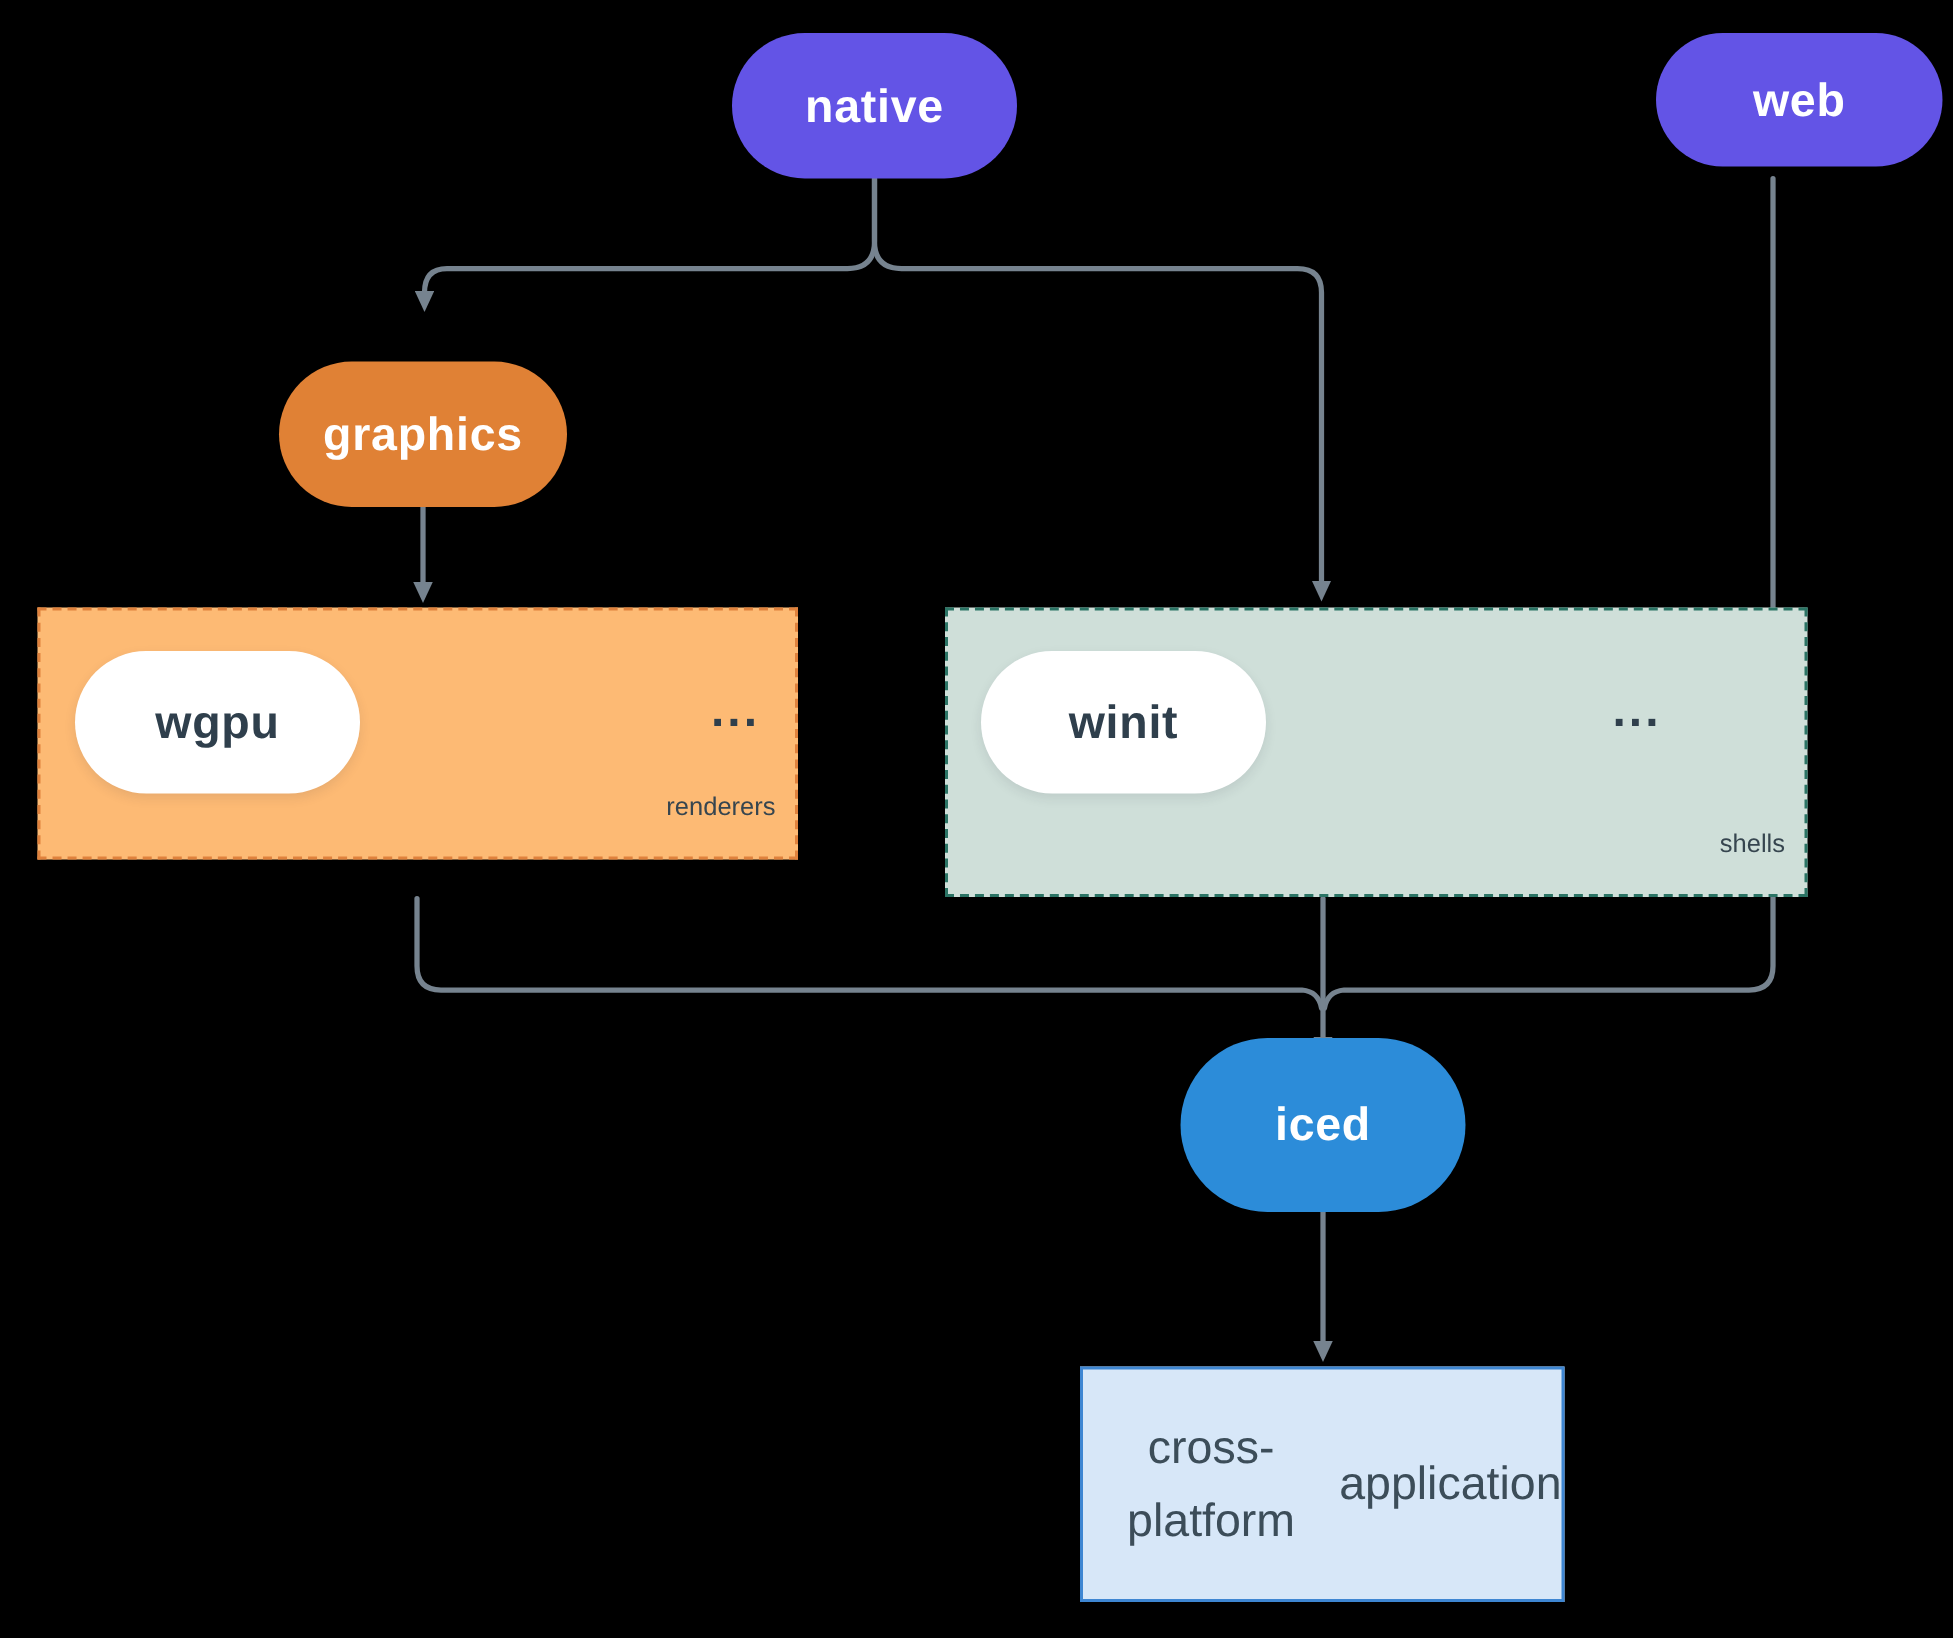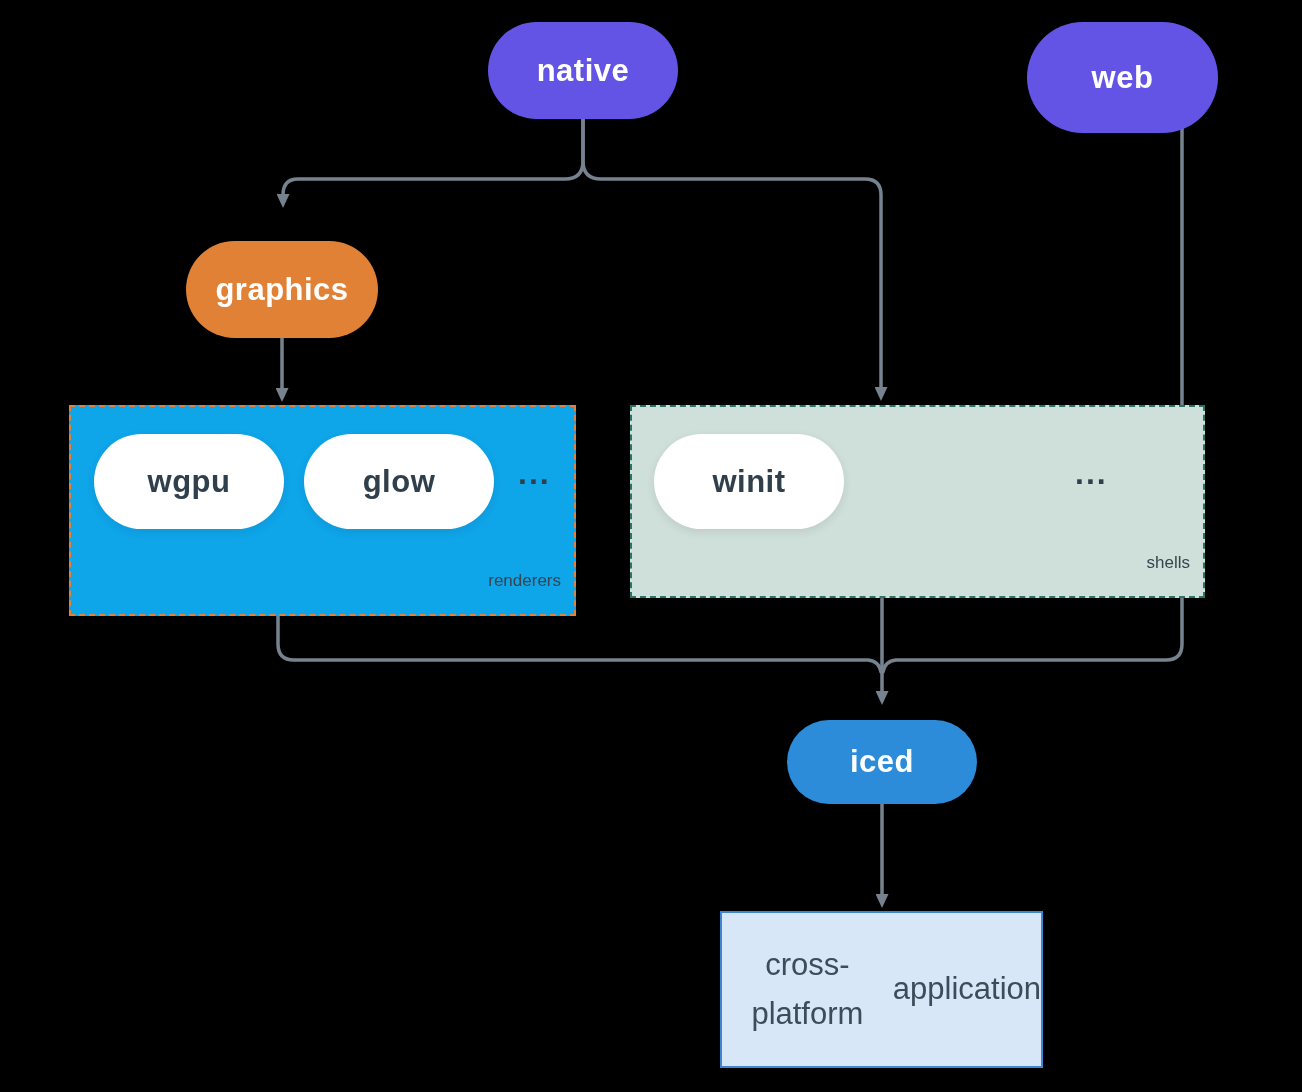--- a/index.html
+++ b/index.html
@@ -42,24 +42,23 @@
     box-shadow: 0 3px 8px rgba(40,40,60,0.10);
   }
   .group-box {
     position: absolute;
     box-sizing: border-box;
     border-width: 2px;
     border-style: dashed;
   }
   .group-box.renderers {
     left: 25px; top: 405px;
-    width: 507px; height: 211px;
-    background: #0ea5e9;
+    width: 507px; height: 168px;
+    background: #fdba74;
     border-color: #E0823D;
-    margin-left: 44px;
   }
   .group-box.shells {
     left: 630px; top: 405px;
     width: 575px; height: 193px;
     background: #CFDFD9;
     border-color: #2B7465;
   }
   .group-box .inner-pill {
     position: absolute;
     width: 190px; height: 95px;
@@ -75,23 +74,23 @@
     letter-spacing: 2px;
   }
   .group-label {
     position: absolute;
     right: 13px;
     bottom: 23px;
     font-size: 17px;
     color: #36454F;
   }
   #node-native   { left: 488px; top: 22px;  width: 190px; height: 97px; }
-  #node-web      { left: 1027px; top: 22px; width: 191px; height: 111px; }
+  #node-web      { left: 1104px; top: 22px; width: 191px; height: 89px; }
   #node-graphics { left: 186px; top: 215px; width: 192px; height: 97px; }
-  #node-iced     { left: 787px; top: 720px; width: 190px; height: 84px; }
+  #node-iced     { left: 787px; top: 692px; width: 190px; height: 116px; }
   #pill-wgpu   { left: 23px; }
   #pill-glow   { left: 233px; }
   #pill-winit  { left: 22px; }
   #pill-glutin { left: 238px; }
   #ellipsis-renderers { left: 447px; }
   #ellipsis-shells    { left: 443px; }
   #node-app {
     position: absolute;
     left: 720px; top: 911px;
     width: 323px; height: 157px;
@@ -131,21 +130,20 @@
   </svg>
 
   <div id="node-native" class="pill purple">native</div>
 
   <div id="node-web" class="pill purple">web</div>
 
   <div id="node-graphics" class="pill orange">graphics</div>
 
   <div class="group-box renderers">
     <div id="pill-wgpu" class="pill white inner-pill">wgpu</div>
-    <div id="pill-glow" class="pill white inner-pill">glow</div>
     <div id="ellipsis-renderers" class="ellipsis">...</div>
     <div class="group-label">renderers</div>
   </div>
 
   <div class="group-box shells">
     <div id="pill-winit" class="pill white inner-pill">winit</div>
     <div id="ellipsis-shells" class="ellipsis">...</div>
     <div class="group-label">shells</div>
   </div>
 

